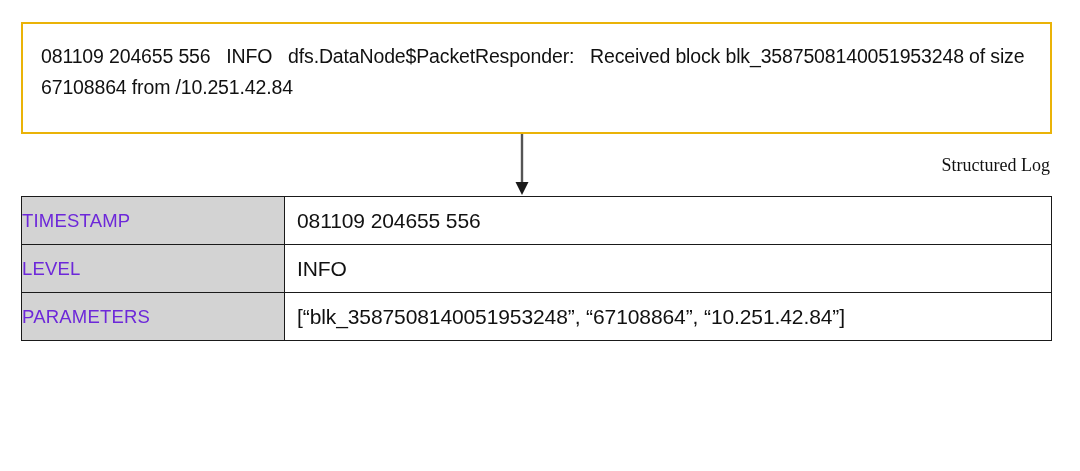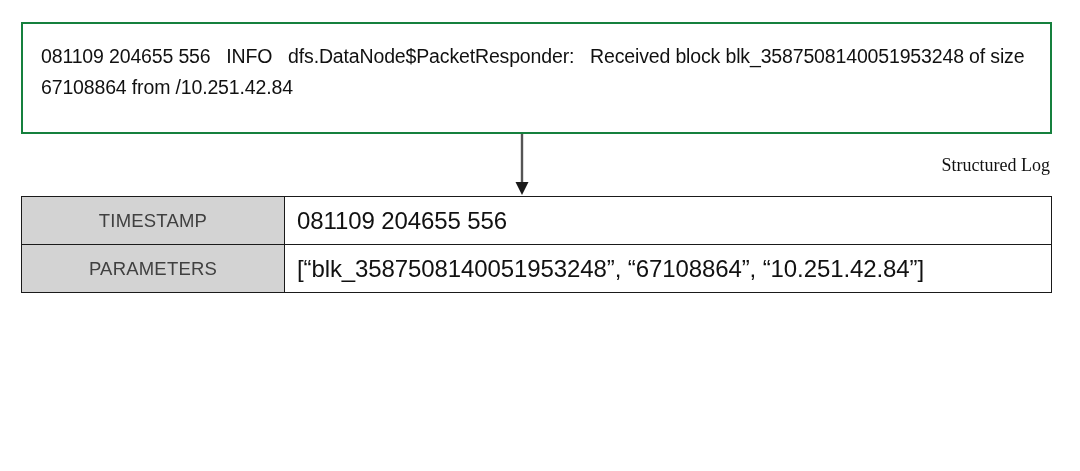--- a/index.html
+++ b/index.html
@@ -17,21 +17,21 @@
   }
 
   
   #raw-log-box {
     position: absolute;
     left: 21px;
     top: 22px;
     width: 1031px;
     height: 112px;
     box-sizing: border-box;
-    border: 2px solid #15803d;
+    border: 2px solid #eab308;
     background: #ffffff;
   }
   #raw-log-text {
     position: absolute;
     left: 18px;
     top: 17px;
     right: 14px;
     font-size: 19.5px;
     line-height: 31px;
     letter-spacing: -0.15px;
@@ -73,30 +73,30 @@
   }
   #structured-log-table td {
     border: 1.6px solid #1a1a1a;
     height: 47px;
     padding: 0;
     vertical-align: middle;
   }
   #structured-log-table td.field-label {
     width: 262px;
     background: #d3d3d3;
-    text-align: center;
+    text-align: left;
     font-size: 18.5px;
     letter-spacing: 0.2px;
-    color: #404040;
+    color: #6d28d9;
   }
   #structured-log-table td.field-value {
     background: #ffffff;
     text-align: left;
     padding-left: 12px;
-    font-size: 24px;
+    font-size: 21px;
     letter-spacing: -0.1px;
     color: #111111;
     white-space: nowrap;
     overflow: hidden;
   }
 </style>
 </head>
 <body>
 
 <div id="raw-log-box">
@@ -112,17 +112,21 @@
 
 <div id="structured-log-caption">Structured Log</div>
 
 <table id="structured-log-table">
   <tbody>
     <tr>
       <td class="field-label">TIMESTAMP</td>
       <td class="field-value">081109 204655 556</td>
     </tr>
     <tr>
+      <td class="field-label">LEVEL</td>
+      <td class="field-value">INFO</td>
+    </tr>
+    <tr>
       <td class="field-label">PARAMETERS</td>
       <td class="field-value">[“blk_3587508140051953248”, “67108864”, “10.251.42.84”]</td>
     </tr>
   </tbody>
 </table>
 
 </body></html>

